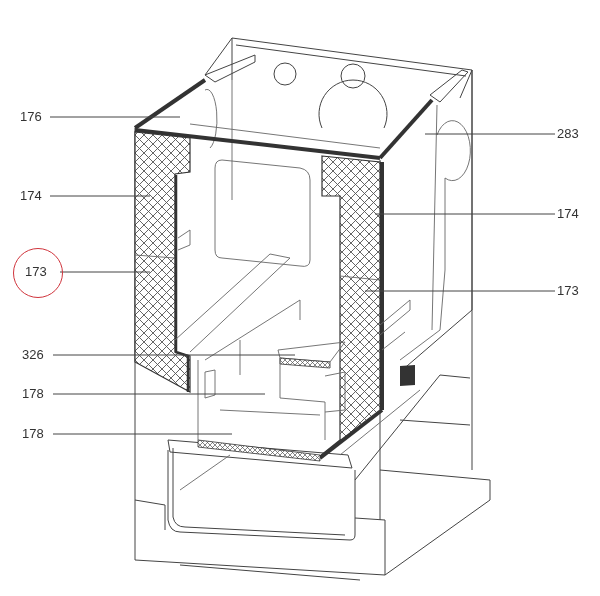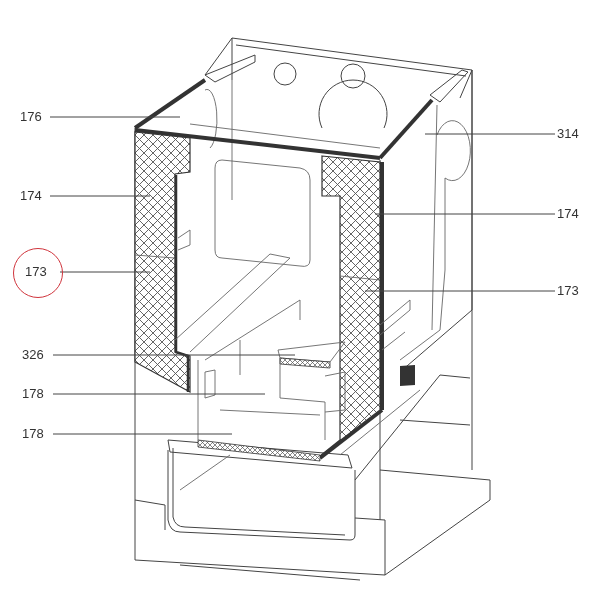--- a/index.html
+++ b/index.html
@@ -116,16 +116,16 @@
 </svg>
 
   
   <span class="lbl" style="left:20px;top:110px">176</span>
   <span class="lbl" style="left:20px;top:189px">174</span>
   <span class="lbl" style="left:25px;top:265px">173</span>
   <div class="hl" style="left:13px;top:248px"></div>
   <span class="lbl" style="left:22px;top:348px">326</span>
   <span class="lbl" style="left:22px;top:387px">178</span>
   <span class="lbl" style="left:22px;top:427px">178</span>
-  <span class="lbl" style="left:557px;top:127px">314</span>
+  <span class="lbl" style="left:557px;top:127px">283</span>
   <span class="lbl" style="left:557px;top:207px">174</span>
   <span class="lbl" style="left:557px;top:284px">173</span>
 </div>
 
 </body></html>

